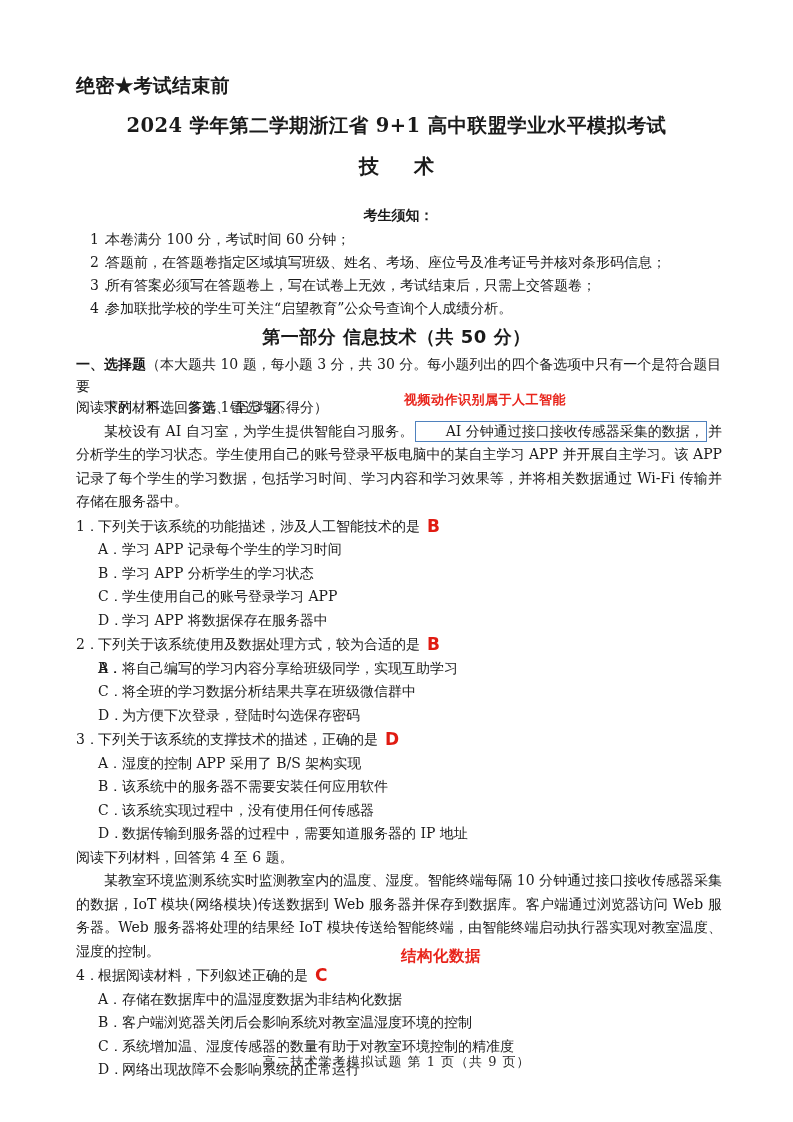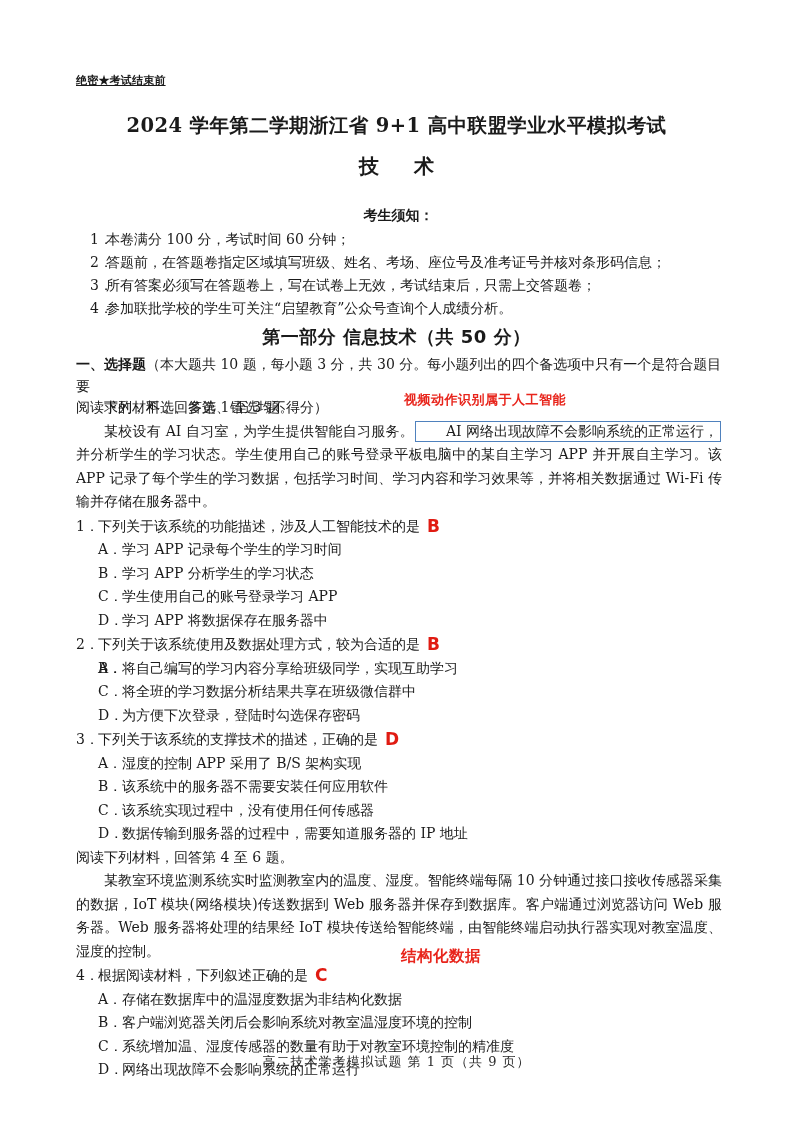--- a/index.html
+++ b/index.html
@@ -22,25 +22,24 @@
     height: 1122px;
     box-sizing: border-box;
     padding: 0;
   }
 
   
   .secret-line {
     position: absolute;
     left: 76px;
     top: 73px;
-    font-size: 11px;
+    font-size: 19px;
     font-weight: bold;
     letter-spacing: 0.2px;
     white-space: nowrap;
-    text-decoration: underline;
   }
   .main-title {
     position: absolute;
     left: 0;
     right: 0;
     top: 112px;
     text-align: center;
     font-size: 19.5px;
     font-weight: bold;
     letter-spacing: 0.4px;
@@ -226,21 +225,21 @@
 
   <div class="section-q">
     <b>一、选择题</b><span>（本大题共 10 题，每小题 3 分，共 30 分。每小题列出的四个备选项中只有一个是符合题目要</span>
     <span class="cont">求的，不选、多选、错选均不得分）</span>
   </div>
 
   <div class="flow">
 
     <p class="para read-lead">阅读下列材料，回答第 1 至 3 题。</p>
 
-    <p class="para indent"><span>某校设有 AI 自习室，为学生提供智能自习服务。</span><span class="boxed">AI 网络出现故障不会影响系统的正常运行，</span><span>并分析学生的学习状态。学生使用自己的账号登录平板电脑中的某自主学习 APP 并开展自主学习。该 APP 记录了每个学生的学习数据，包括学习时间、学习内容和学习效果等，并将相关数据通过 Wi-Fi 传输并存储在服务器中。</span></p>
+    <p class="para indent"><span>某校设有 AI 自习室，为学生提供智能自习服务。</span><span class="boxed">AI 分钟通过接口接收传感器采集的数据，</span><span>并分析学生的学习状态。学生使用自己的账号登录平板电脑中的某自主学习 APP 并开展自主学习。该 APP 记录了每个学生的学习数据，包括学习时间、学习内容和学习效果等，并将相关数据通过 Wi-Fi 传输并存储在服务器中。</span></p>
 
     <div class="qblock">
       <div class="qstem"><span class="qnum">1．</span><span>下列关于该系统的功能描述，涉及人工智能技术的是</span><span class="ans">B</span></div>
       <ul class="qopts">
         <li><span class="olbl">A．</span><span>学习 APP 记录每个学生的学习时间</span></li>
         <li><span class="olbl">B．</span><span>学习 APP 分析学生的学习状态</span></li>
         <li><span class="olbl">C．</span><span>学生使用自己的账号登录学习 APP</span></li>
         <li><span class="olbl">D．</span><span>学习 APP 将数据保存在服务器中</span></li>
       </ul>
     </div>

